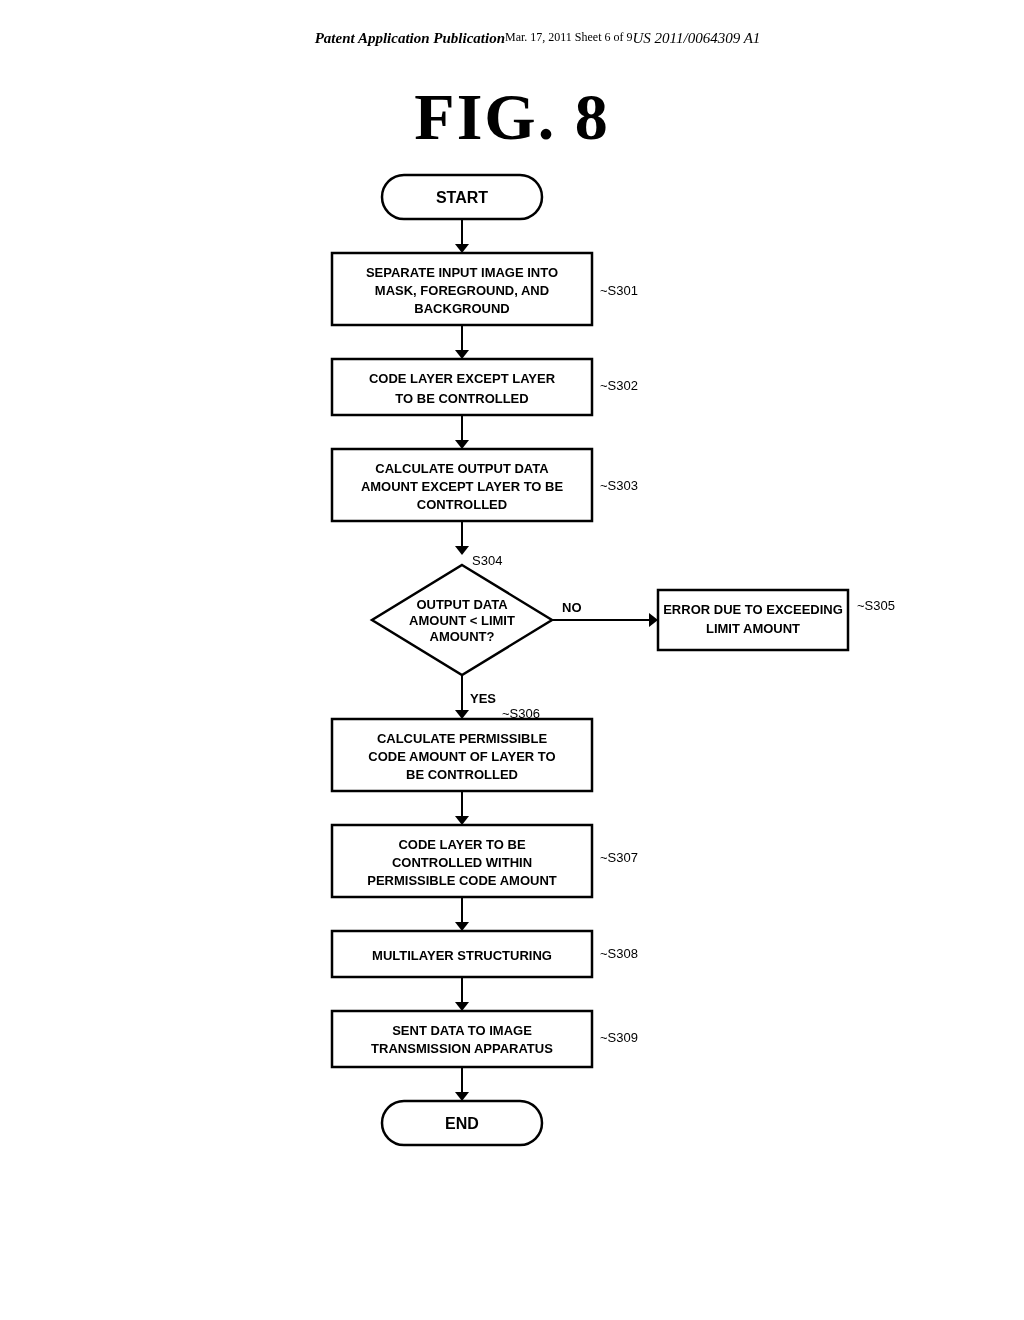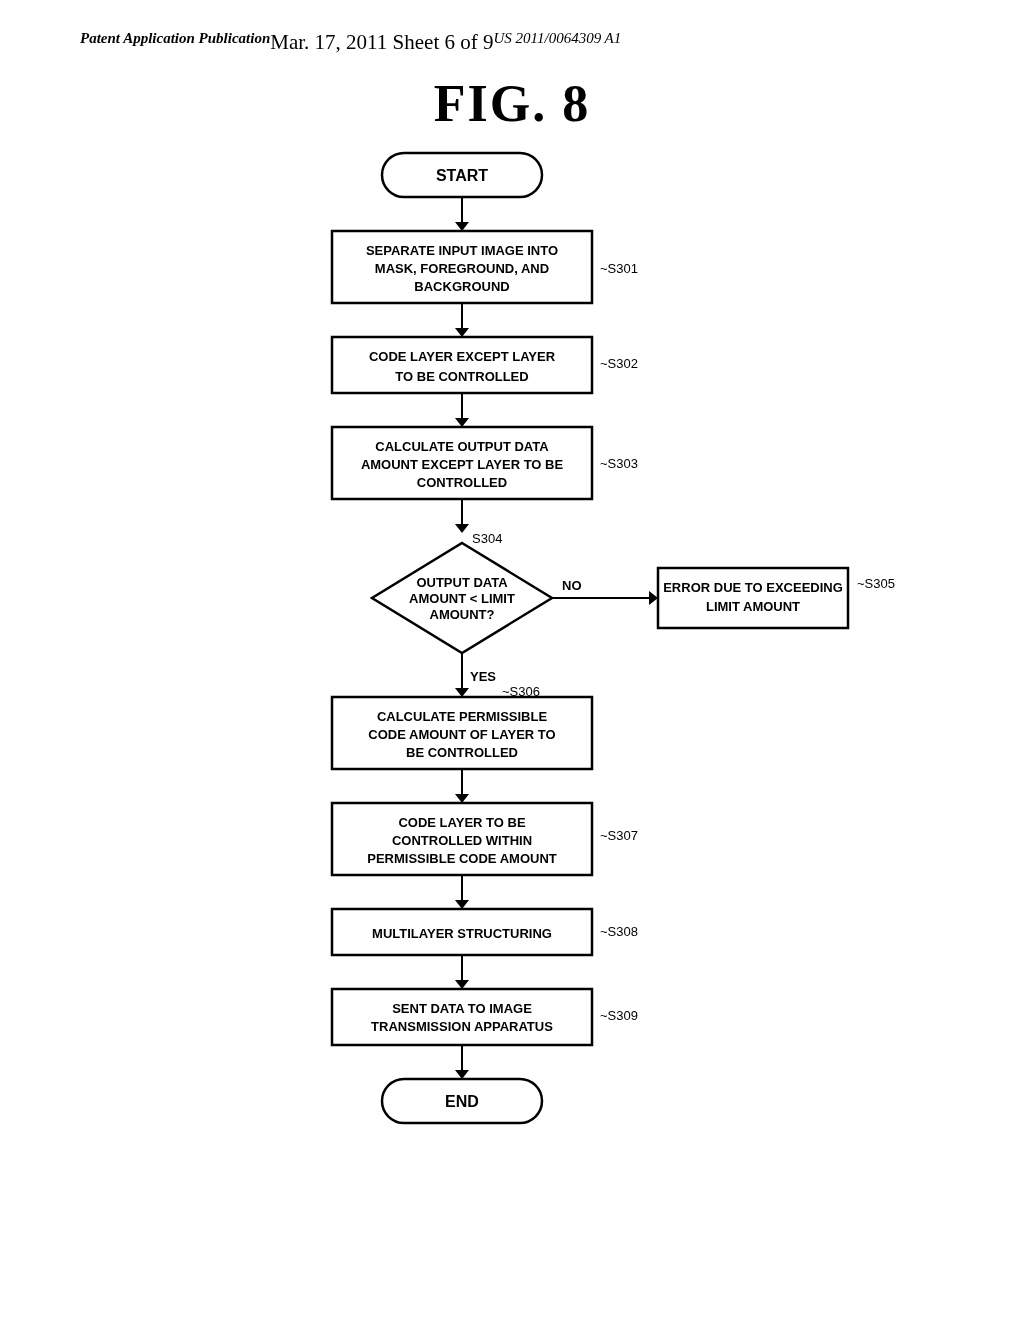--- a/index.html
+++ b/index.html
@@ -7,45 +7,45 @@
       width: 1024px;
       height: 1320px;
       background: #fff;
       font-family: 'Times New Roman', Times, serif;
       position: relative;
       overflow: hidden;
     }
 
     .header {
       display: flex;
-      justify-content: flex-start;
+      justify-content: center;
       align-items: flex-start;
       padding: 30px 29px 0 80px;
       font-size: 15px;
     }
 
     .header-left {
       font-weight: bold;
       font-style: italic;
     }
 
     .header-mid {
-      font-size: 21px;
+      font-size: 12px;
     }
 
     .header-right {
       font-size: 15px;
       font-style: italic;
     }
 
     .figure-title {
       text-align: center;
-      font-size: 52px;
+      font-size: 66px;
       font-weight: bold;
-      margin-top: 19px;
+      margin-top: 32px;
       letter-spacing: 2px;
     }
 
   </style>
 </head>
 <body>
 
 <div class="header">
   <div class="header-left">Patent Application Publication</div>
   <div class="header-mid">Mar. 17, 2011  Sheet 6 of 9</div>

